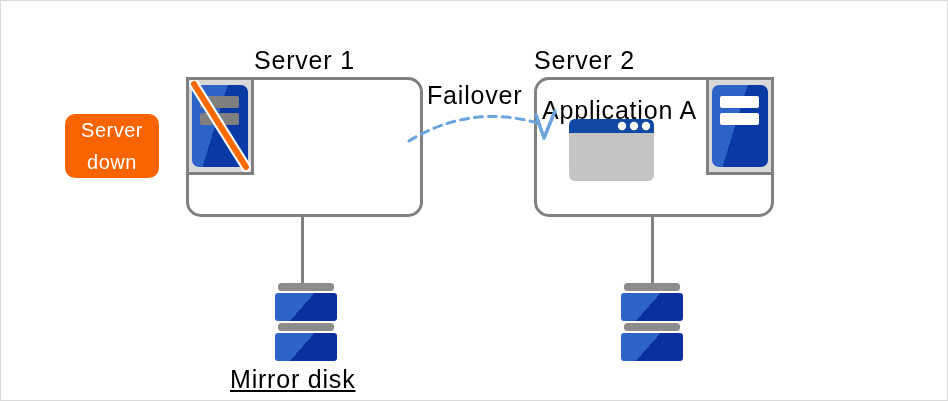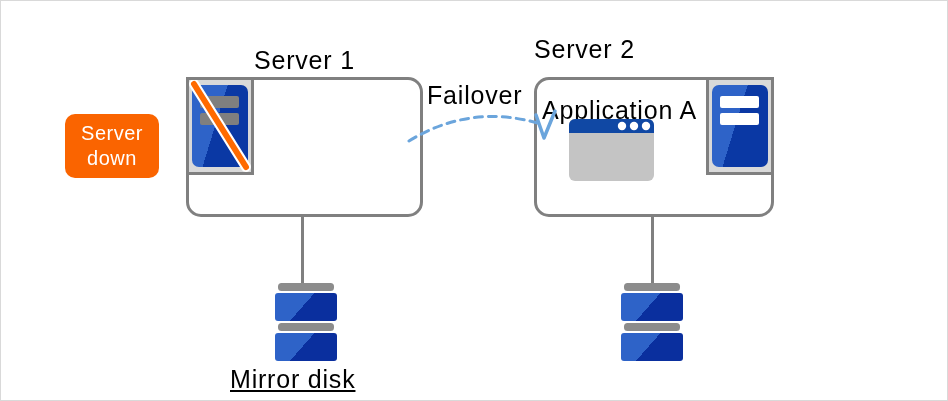--- a/index.html
+++ b/index.html
@@ -18,21 +18,21 @@
   }
   .label {
     position: absolute;
     color: #000000;
     font-size: 25px;
     letter-spacing: 0.8px;
     text-align: left;
     white-space: nowrap;
   }
   .title1 { left: 253px; top: 45px; width: 170px; }
-  .title2 { left: 533px; top: 34px; width: 172px; }
+  .title2 { left: 533px; top: 45px; width: 172px; }
   .failover-label { left: 426px; top: 80px; width: 150px; }
   .app-label { left: 541px; top: 95px; width: 140px; }
   .mirror-label { left: 229px; top: 364px; width: 152px; text-decoration: underline; }
 
   .server-box {
     position: absolute;
     top: 76px;
     height: 134px;
     border: 3px solid var(--box-border-gray, #808080);
     border-radius: 15px;
@@ -54,21 +54,21 @@
   .badge {
     position: absolute;
     left: 64px;
     top: 113px;
     width: 94px;
     height: 64px;
     border-radius: 10px;
     background: var(--accent-orange, #fa6400);
     color: #ffffff;
     font-size: 20px;
-    line-height: 25px;
+    line-height: 32px;
     letter-spacing: 0.5px;
     display: flex;
     align-items: center;
     justify-content: center;
     text-align: center;
   }
   .badge span { display: block; width: 70px; }
 
   .icon-frame {
     position: absolute;

